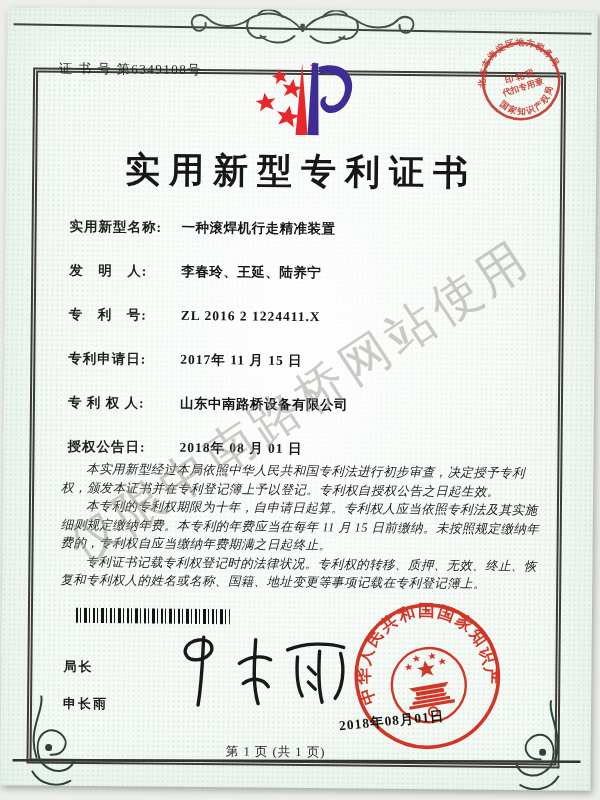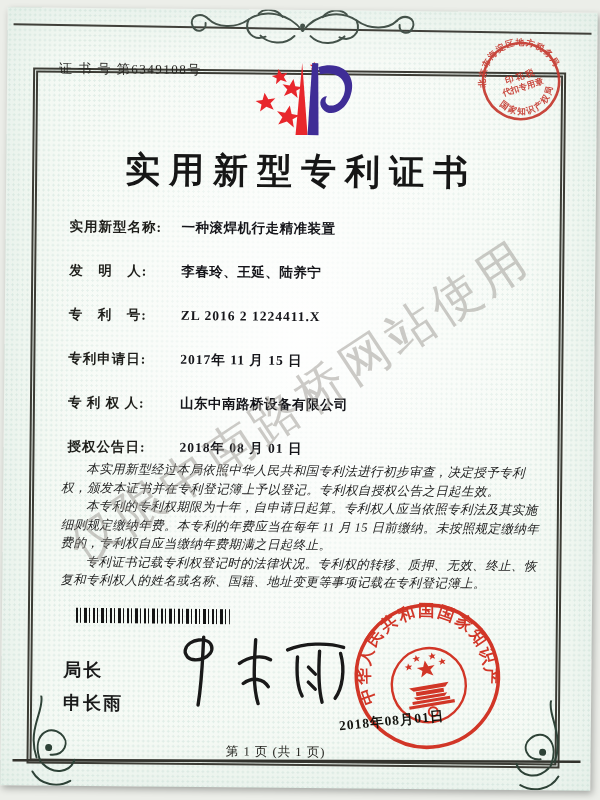--- a/index.html
+++ b/index.html
@@ -56,22 +56,22 @@
   }
   .body-text p{margin:0;text-indent:2em;}
 
   
   .barcode{
     position:absolute;left:74px;top:600px;width:154px;height:15px;
     background-image:
       repeating-linear-gradient(90deg,#141414 0 2px,transparent 2px 4px,#141414 4px 5px,transparent 5px 8px,#141414 8px 11px,transparent 11px 13px,#141414 13px 14px,transparent 14px 17px);
   }
   .director{position:absolute;left:62px;top:650px;font-family:"Liberation Sans", sans-serif;}
-  .director div{font-size:18px;font-weight:700;color:#1a1a1a;letter-spacing:2px;}
-  .director .nm{margin-top:9px;}
+  .director div{font-size:13px;font-weight:700;color:#1a1a1a;letter-spacing:2px;}
+  .director .nm{margin-top:19px;}
   .signature{position:absolute;left:168px;top:620px;width:190px;height:85px;}
   .cnipa-seal{position:absolute;left:349px;top:588px;width:154px;height:154px;transform:rotate(-10deg);opacity:.95;}
   .seal-date{
     position:absolute;left:338px;top:700px;width:130px;
     font-size:13.5px;font-weight:700;color:#14140f;letter-spacing:1px;
     transform:rotate(-6deg);
   }
   .footer{
     position:absolute;left:0;top:734px;width:100%;text-align:center;
     font-size:12.5px;color:#23231e;letter-spacing:1px;transform:translateX(-20px);

